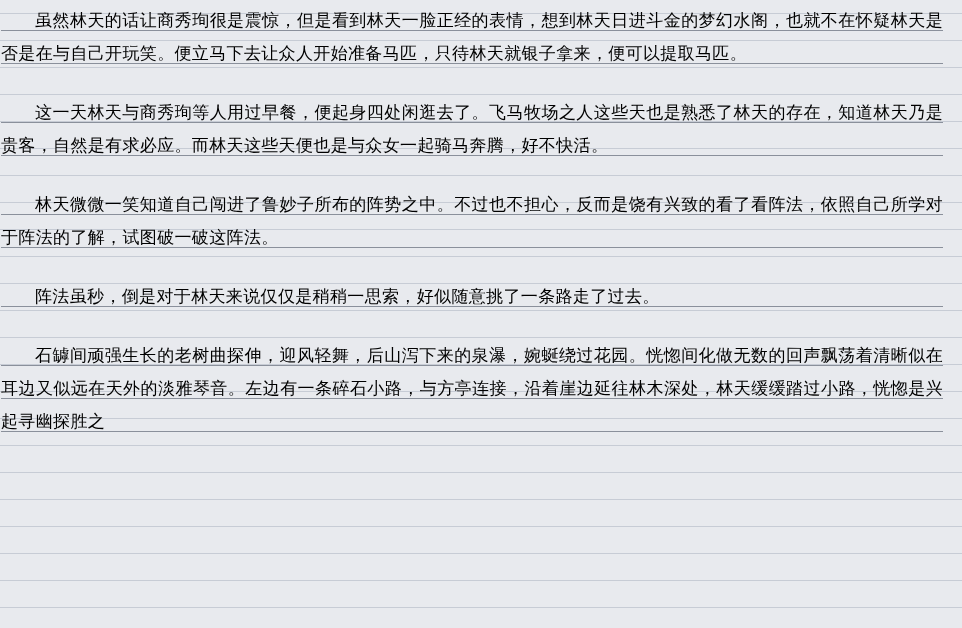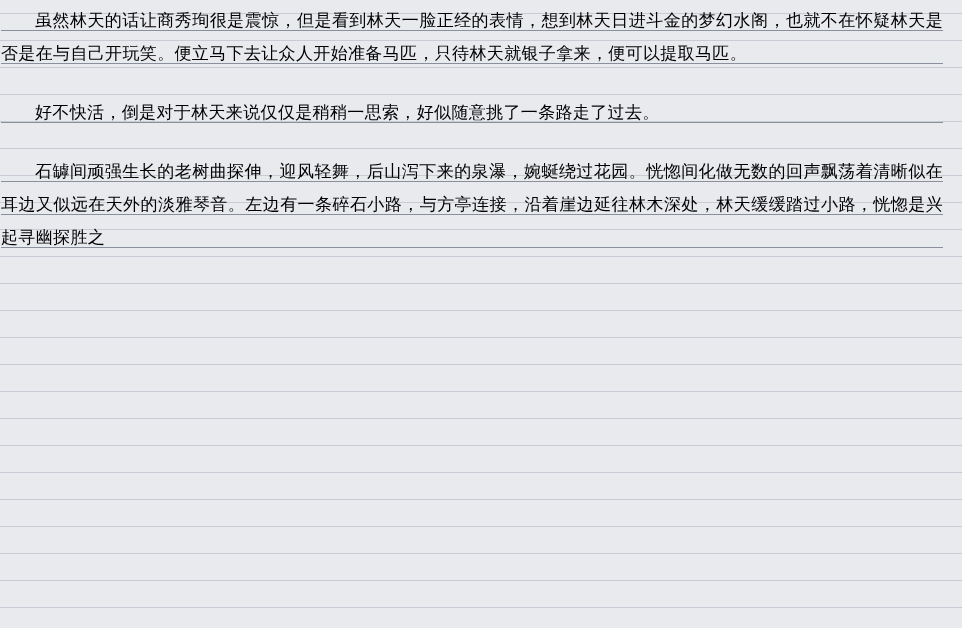--- a/index.html
+++ b/index.html
@@ -40,15 +40,17 @@
       transparent 0, transparent 26px,
       var(--underline, #8a909b) 26px, var(--underline, #8a909b) 27px,
       transparent 27px, transparent 33px);
   }
 </style>
 </head>
 <body>
 
 <main class="page">
   <p class="para">虽然林天的话让商秀珣很是震惊，但是看到林天一脸正经的表情，想到林天日进斗金的梦幻水阁，也就不在怀疑林天是否是在与自己开玩笑。便立马下去让众人开始准备马匹，只待林天就银子拿来，便可以提取马匹。</p>
-  <p class="para">好不快活，倒是对于林天来说仅仅是稍稍一思索，好似随意挑了一条路走了过去。</p>
+  <p class="para">这一天林天与商秀珣等人用过早餐，便起身四处闲逛去了。飞马牧场之人这些天也是熟悉了林天的存在，知道林天乃是贵客，自然是有求必应。而林天这些天便也是与众女一起骑马奔腾，好不快活。</p>
+  <p class="para">林天微微一笑知道自己闯进了鲁妙子所布的阵势之中。不过也不担心，反而是饶有兴致的看了看阵法，依照自己所学对于阵法的了解，试图破一破这阵法。</p>
+  <p class="para">阵法虽秒，倒是对于林天来说仅仅是稍稍一思索，好似随意挑了一条路走了过去。</p>
   <p class="para">石罅间顽强生长的老树曲探伸，迎风轻舞，后山泻下来的泉瀑，婉蜒绕过花园。恍惚间化做无数的回声飘荡着清晰似在耳边又似远在天外的淡雅琴音。左边有一条碎石小路，与方亭连接，沿着崖边延往林木深处，林天缓缓踏过小路，恍惚是兴起寻幽探胜之</p>
 </main>
 
 </body></html>

